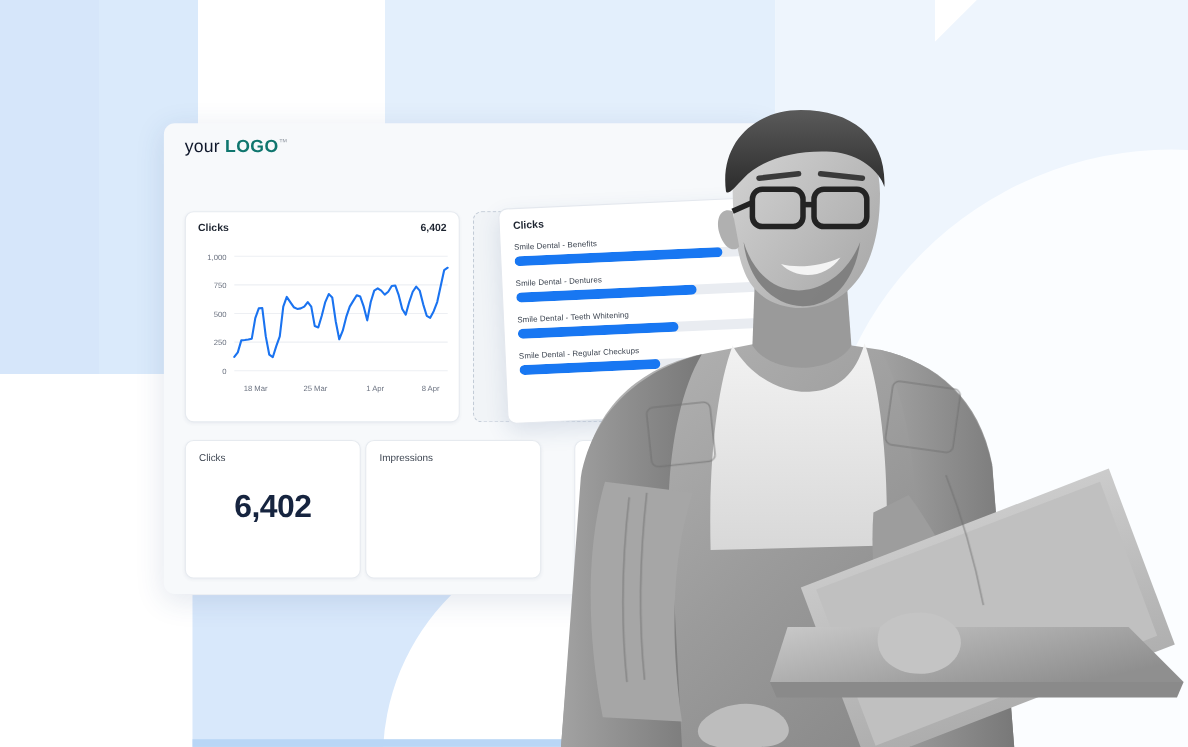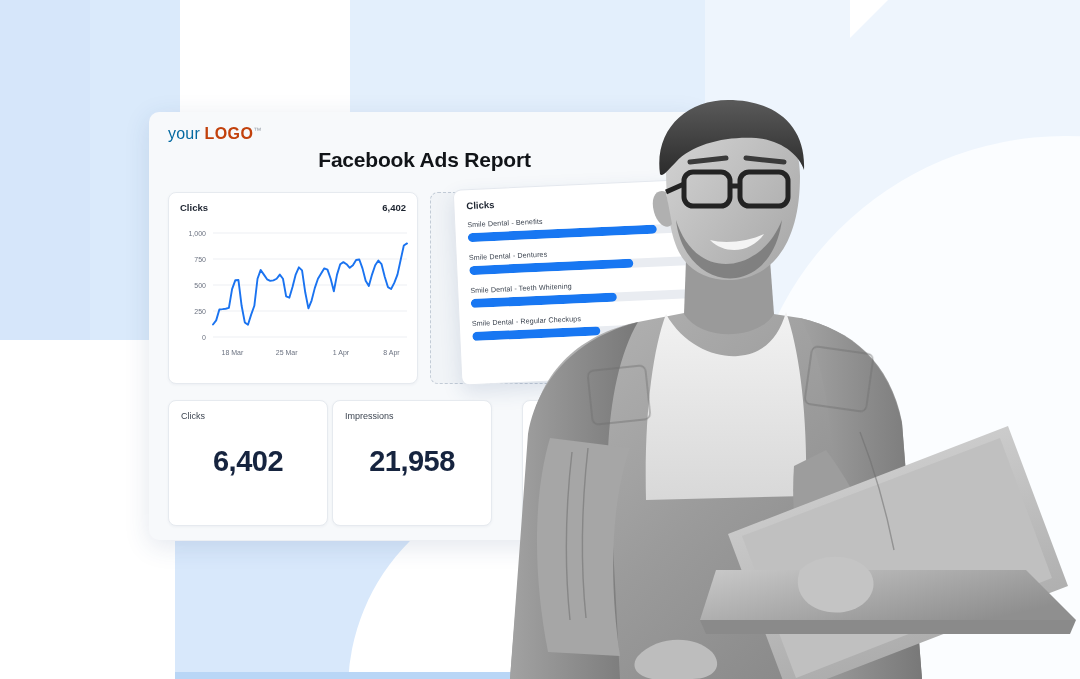--- a/index.html
+++ b/index.html
@@ -110,22 +110,22 @@
     overflow: hidden;
   }
 
   .logo {
     position: absolute;
     left: 19px; top: 13px;
     font-size: 16px;
     letter-spacing: 0.2px;
     white-space: nowrap;
   }
-  .logo .logo-your { color: #0369a1; font-weight: 400; }
-  .logo .logo-mark { color: #c2410c; font-weight: 800; letter-spacing: 0.4px; }
+  .logo .logo-your { color: #0f172a; font-weight: 400; }
+  .logo .logo-mark { color: #0f766e; font-weight: 800; letter-spacing: 0.4px; }
   .logo .logo-tm  { color: #9aa1aa; font-size: 8px; vertical-align: super; }
 
   .report-title {
     position: absolute;
     left: 0; top: 36px;
     width: 551px;
     text-align: center;
     font-size: 21px;
     font-weight: 800;
     color: #111418;
@@ -264,21 +264,20 @@
     <div class="bg-blue-bottom-strip"></div>
   </div>
 
   <div id="dashboard">
 
     <div class="logo">
       <span class="logo-your">your</span>
       <span class="logo-mark">LOGO</span><span class="logo-tm">™</span>
     </div>
 
-    <div class="report-title">Facebook Ads Report</div>
 
     <div class="card" id="line-card">
       <div class="card-head">
         <span class="ch-label">Clicks</span>
         <span class="ch-value">6,402</span>
       </div>
       <div class="chart-area">
         <svg class="chart-svg" id="line-chart-svg" width="250" height="160" viewBox="0 0 250 160">
             <line x1="44" x2="238" y1="116" y2="116" stroke="#edeff3" stroke-width="1"></line>
             <text x="37" y="119" text-anchor="end" font-size="7" fill="#6b7280" font-family="&quot;Liberation Sans&quot;, sans-serif">0</text>
@@ -334,21 +333,20 @@
     <svg id="cursor" viewBox="0 0 44 48">
       <path d="M42 2 L4 24 L17 27 L10 44 L19 46 L26 29 L36 34 Z" fill="#3a3f47" stroke="#ffffff" stroke-width="1.6" stroke-linejoin="round" transform="translate(-2,-2) rotate(-12 22 24)"></path>
     </svg>
 
     <div class="metric-card" id="metric-0">
       <span class="metric-label">Clicks</span>
       <span class="metric-value">6,402</span>
     </div>
     <div class="metric-card" id="metric-1">
       <span class="metric-label">Impressions</span>
-      <span class="metric-value">21,958</span>
     </div>
     <div class="metric-card" id="metric-2">
       <span class="metric-label"></span>
       <span class="metric-value"></span>
     </div>
   </div>
 
   <svg id="photo" viewBox="0 0 610 579">
     <defs>
       <linearGradient id="shirtG" x1="0" y1="0" x2="0" y2="1">

